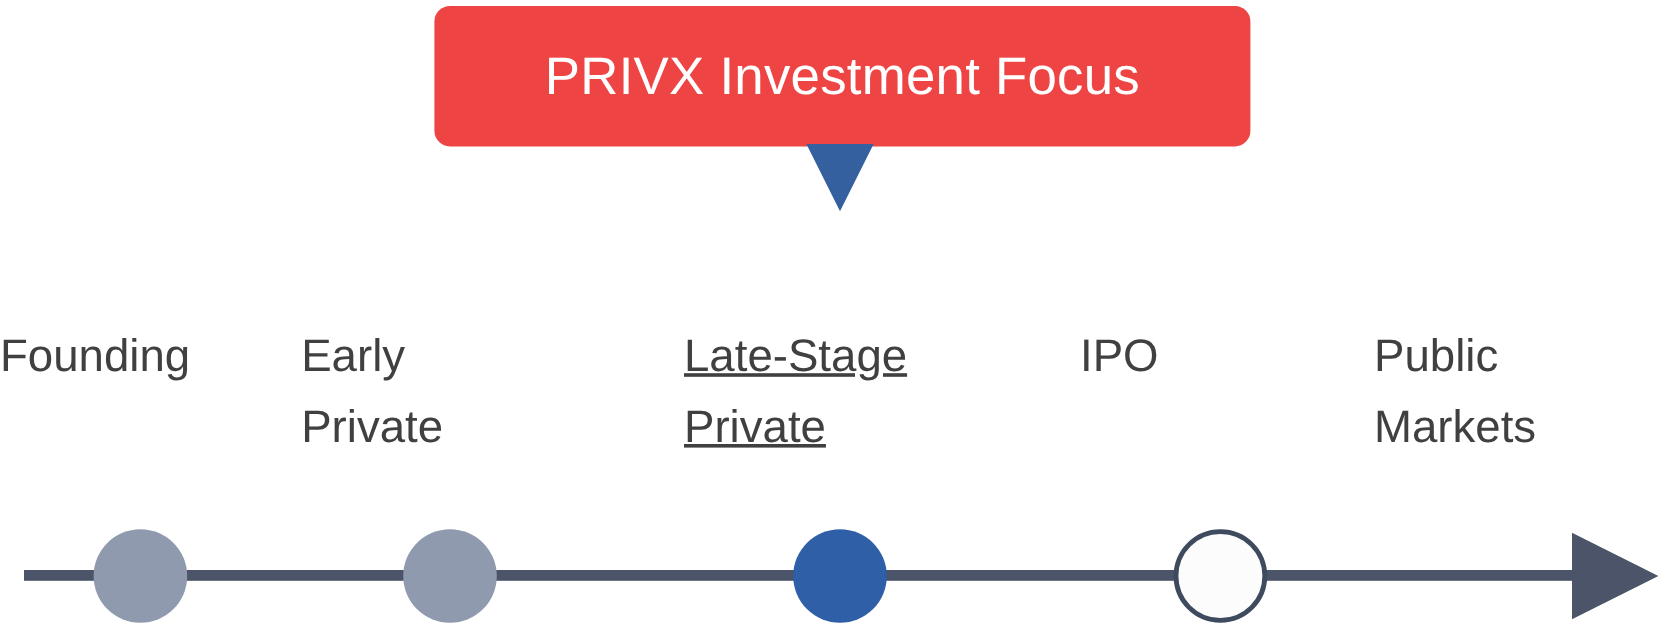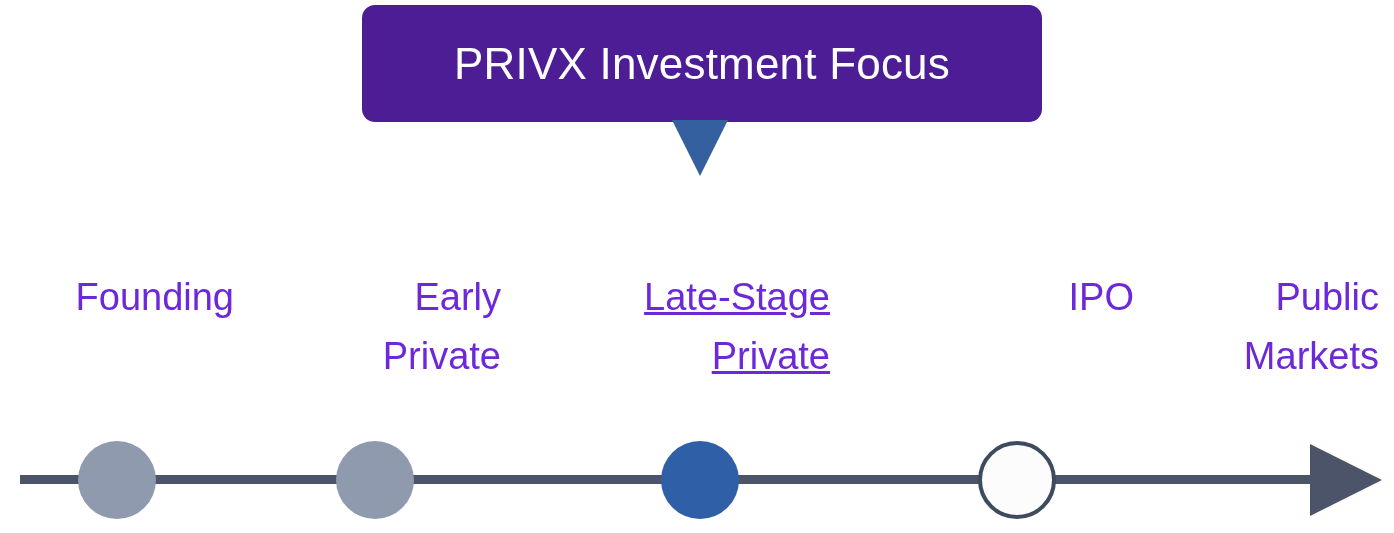--- a/index.html
+++ b/index.html
@@ -18,21 +18,21 @@
     overflow: hidden;
   }
 
   
   .callout {
     position: absolute;
     left: 362px;
     top: 5px;
     width: 680px;
     height: 117px;
-    background: #4c1d95;
+    background: #ef4444;
     border-radius: 13px;
     display: flex;
     align-items: center;
     justify-content: center;
   }
   .callout-title {
     color: #ffffff;
     font-size: 44px;
     font-weight: 400;
     letter-spacing: 0.2px;
@@ -54,22 +54,22 @@
   .labels {
     position: absolute;
     left: 0;
     top: 268px;
     width: 1394px;
     height: 130px;
   }
   .stage-label {
     position: absolute;
     top: 0;
-    text-align: right;
-    color: #6d28d9;
+    text-align: left;
+    color: #404040;
     font-size: 38px;
     font-weight: 400;
     line-height: 1.55;
     white-space: pre-line;
   }
 
   
   .timeline {
     position: absolute;
     left: 0;
@@ -112,21 +112,21 @@
 
 <div class="canvas">
 
   <div class="callout">
     <div class="callout-title">PRIVX Investment Focus</div>
   </div>
   <div class="callout-tail"></div>
 
   <div class="labels">
     <div class="stage-label" style="left:0px;  width:234px;">Founding</div>
-    <div class="stage-label" style="left:267px;width:234px;">Early
+    <div class="stage-label" style="left:251px;width:234px;">Early
 Private</div>
     <div class="stage-label" style="left:570px;width:260px;text-decoration:underline;">Late-Stage
 Private</div>
     <div class="stage-label" style="left:900px;width:234px;">IPO</div>
     <div class="stage-label" style="left:1145px;width:234px;">Public
 Markets</div>
   </div>
 
   <div class="timeline">
     <div class="axis-line"></div>

